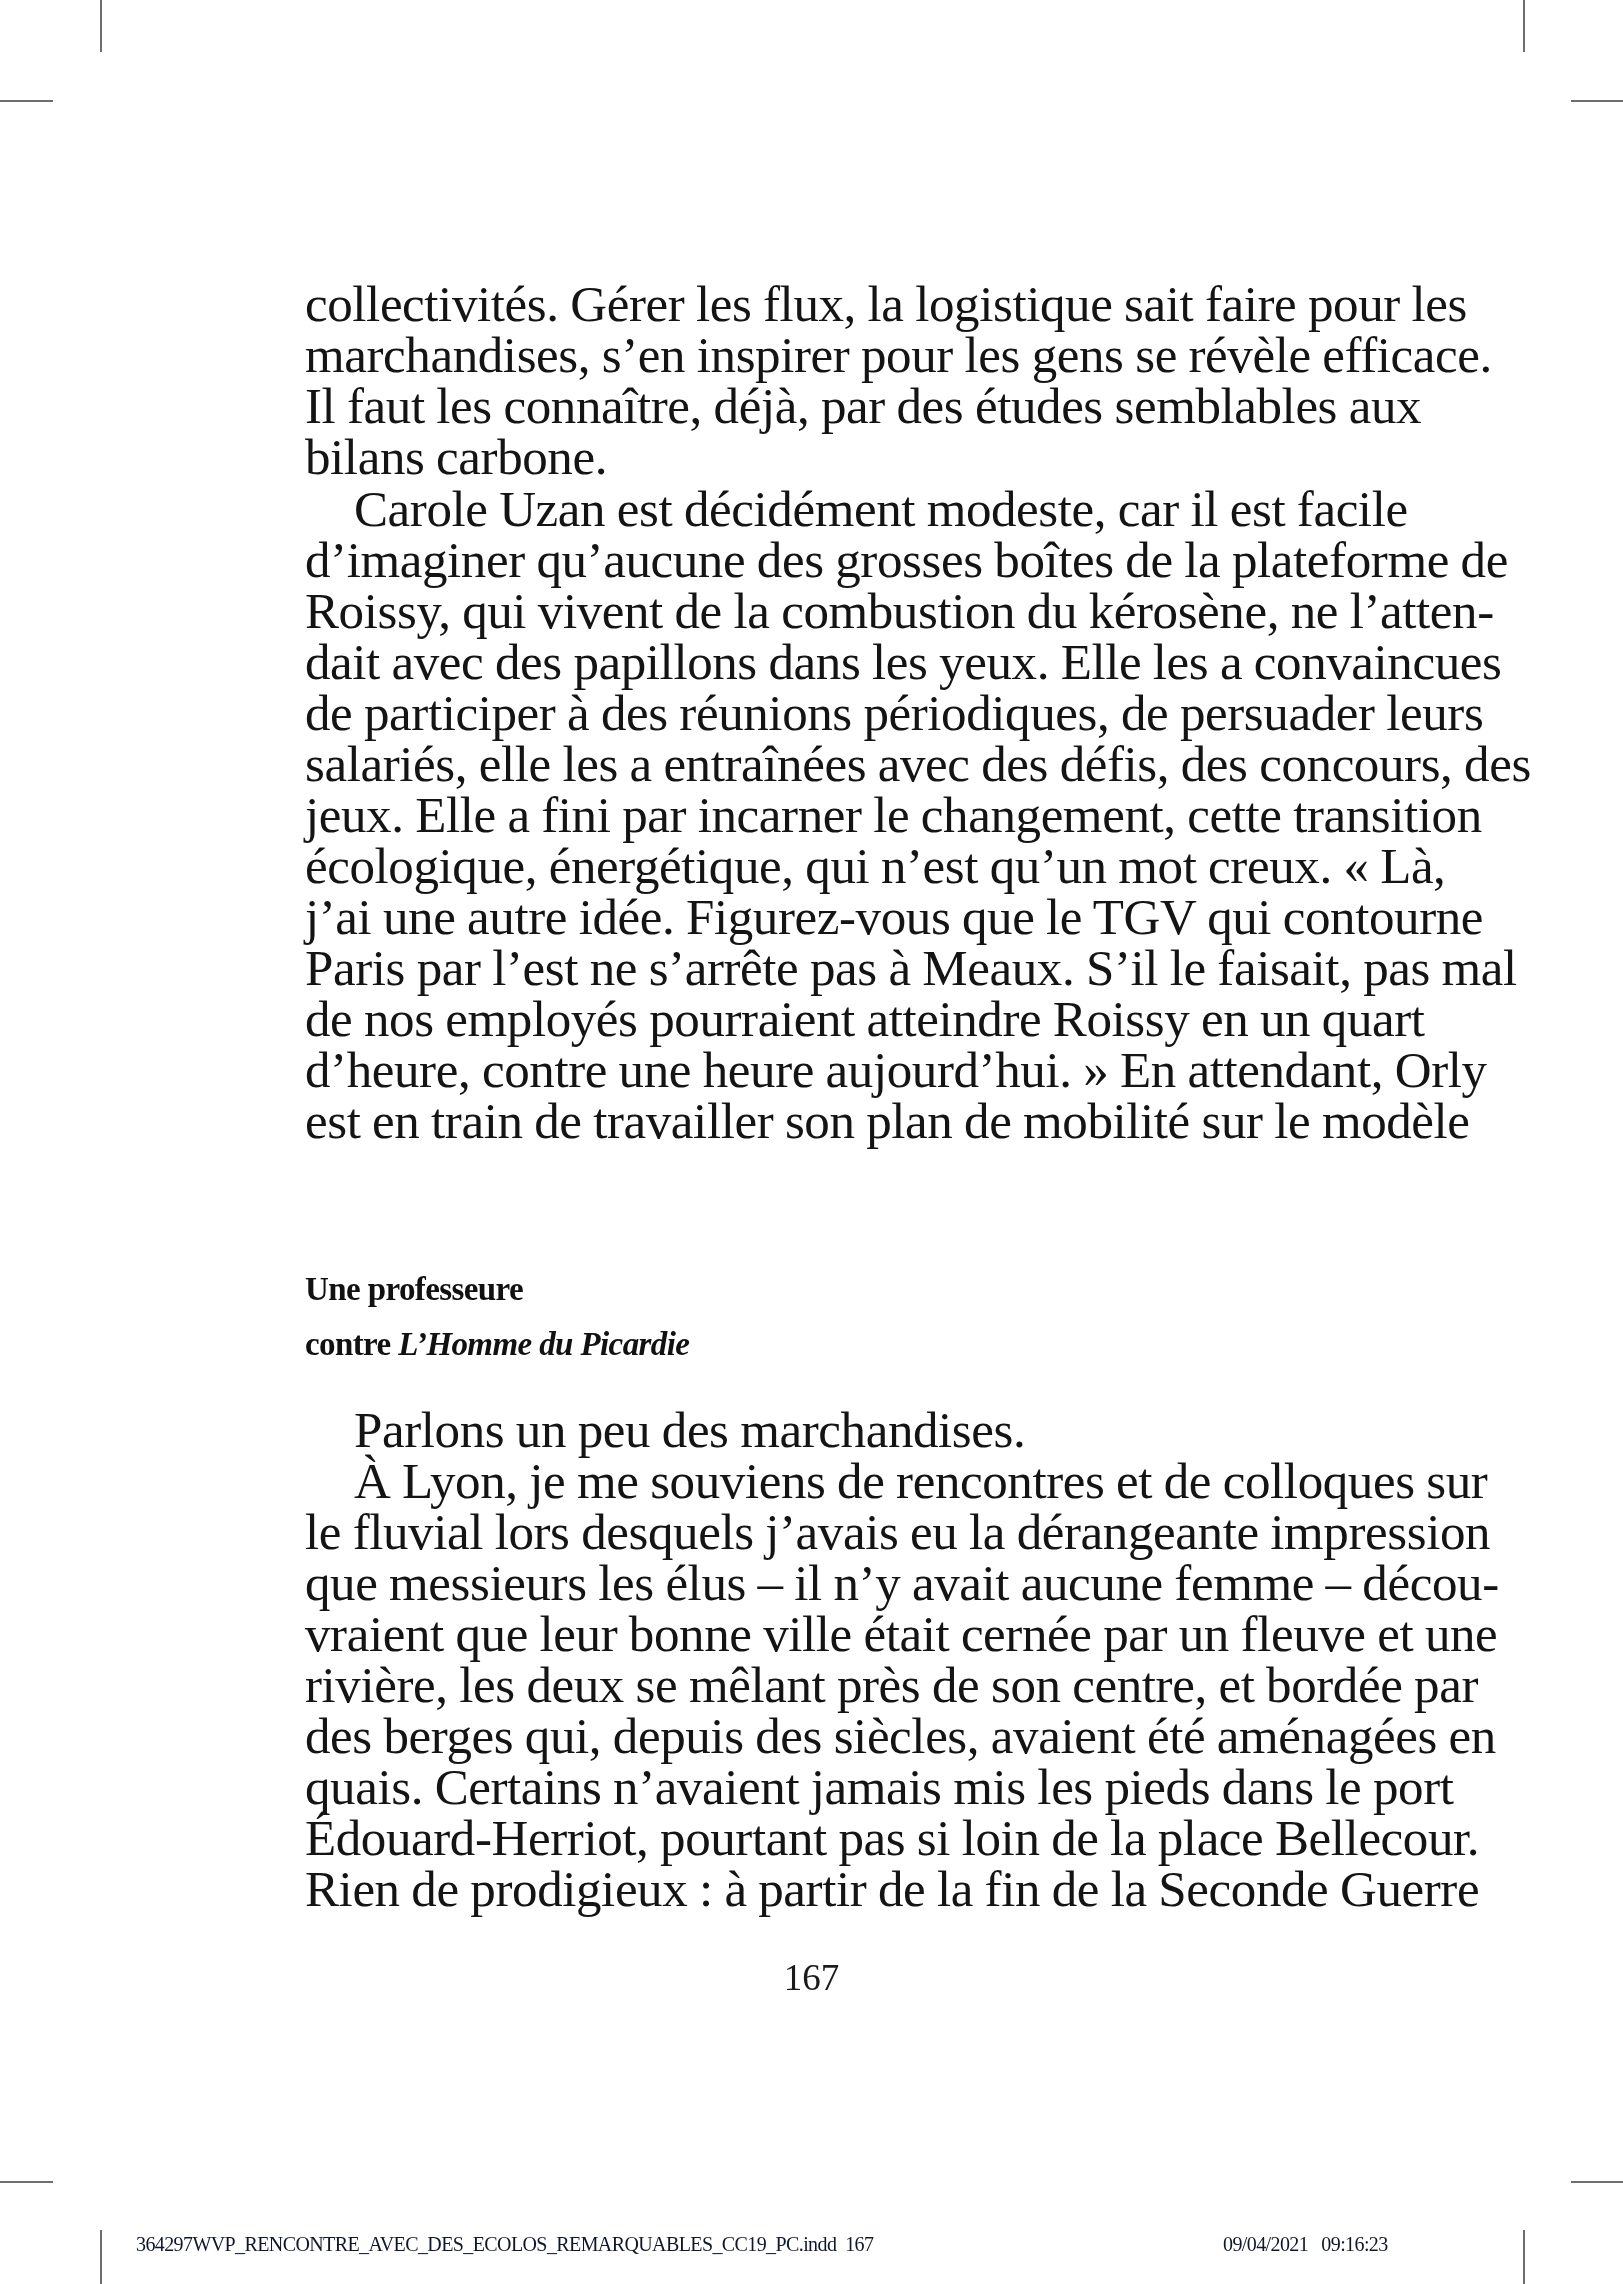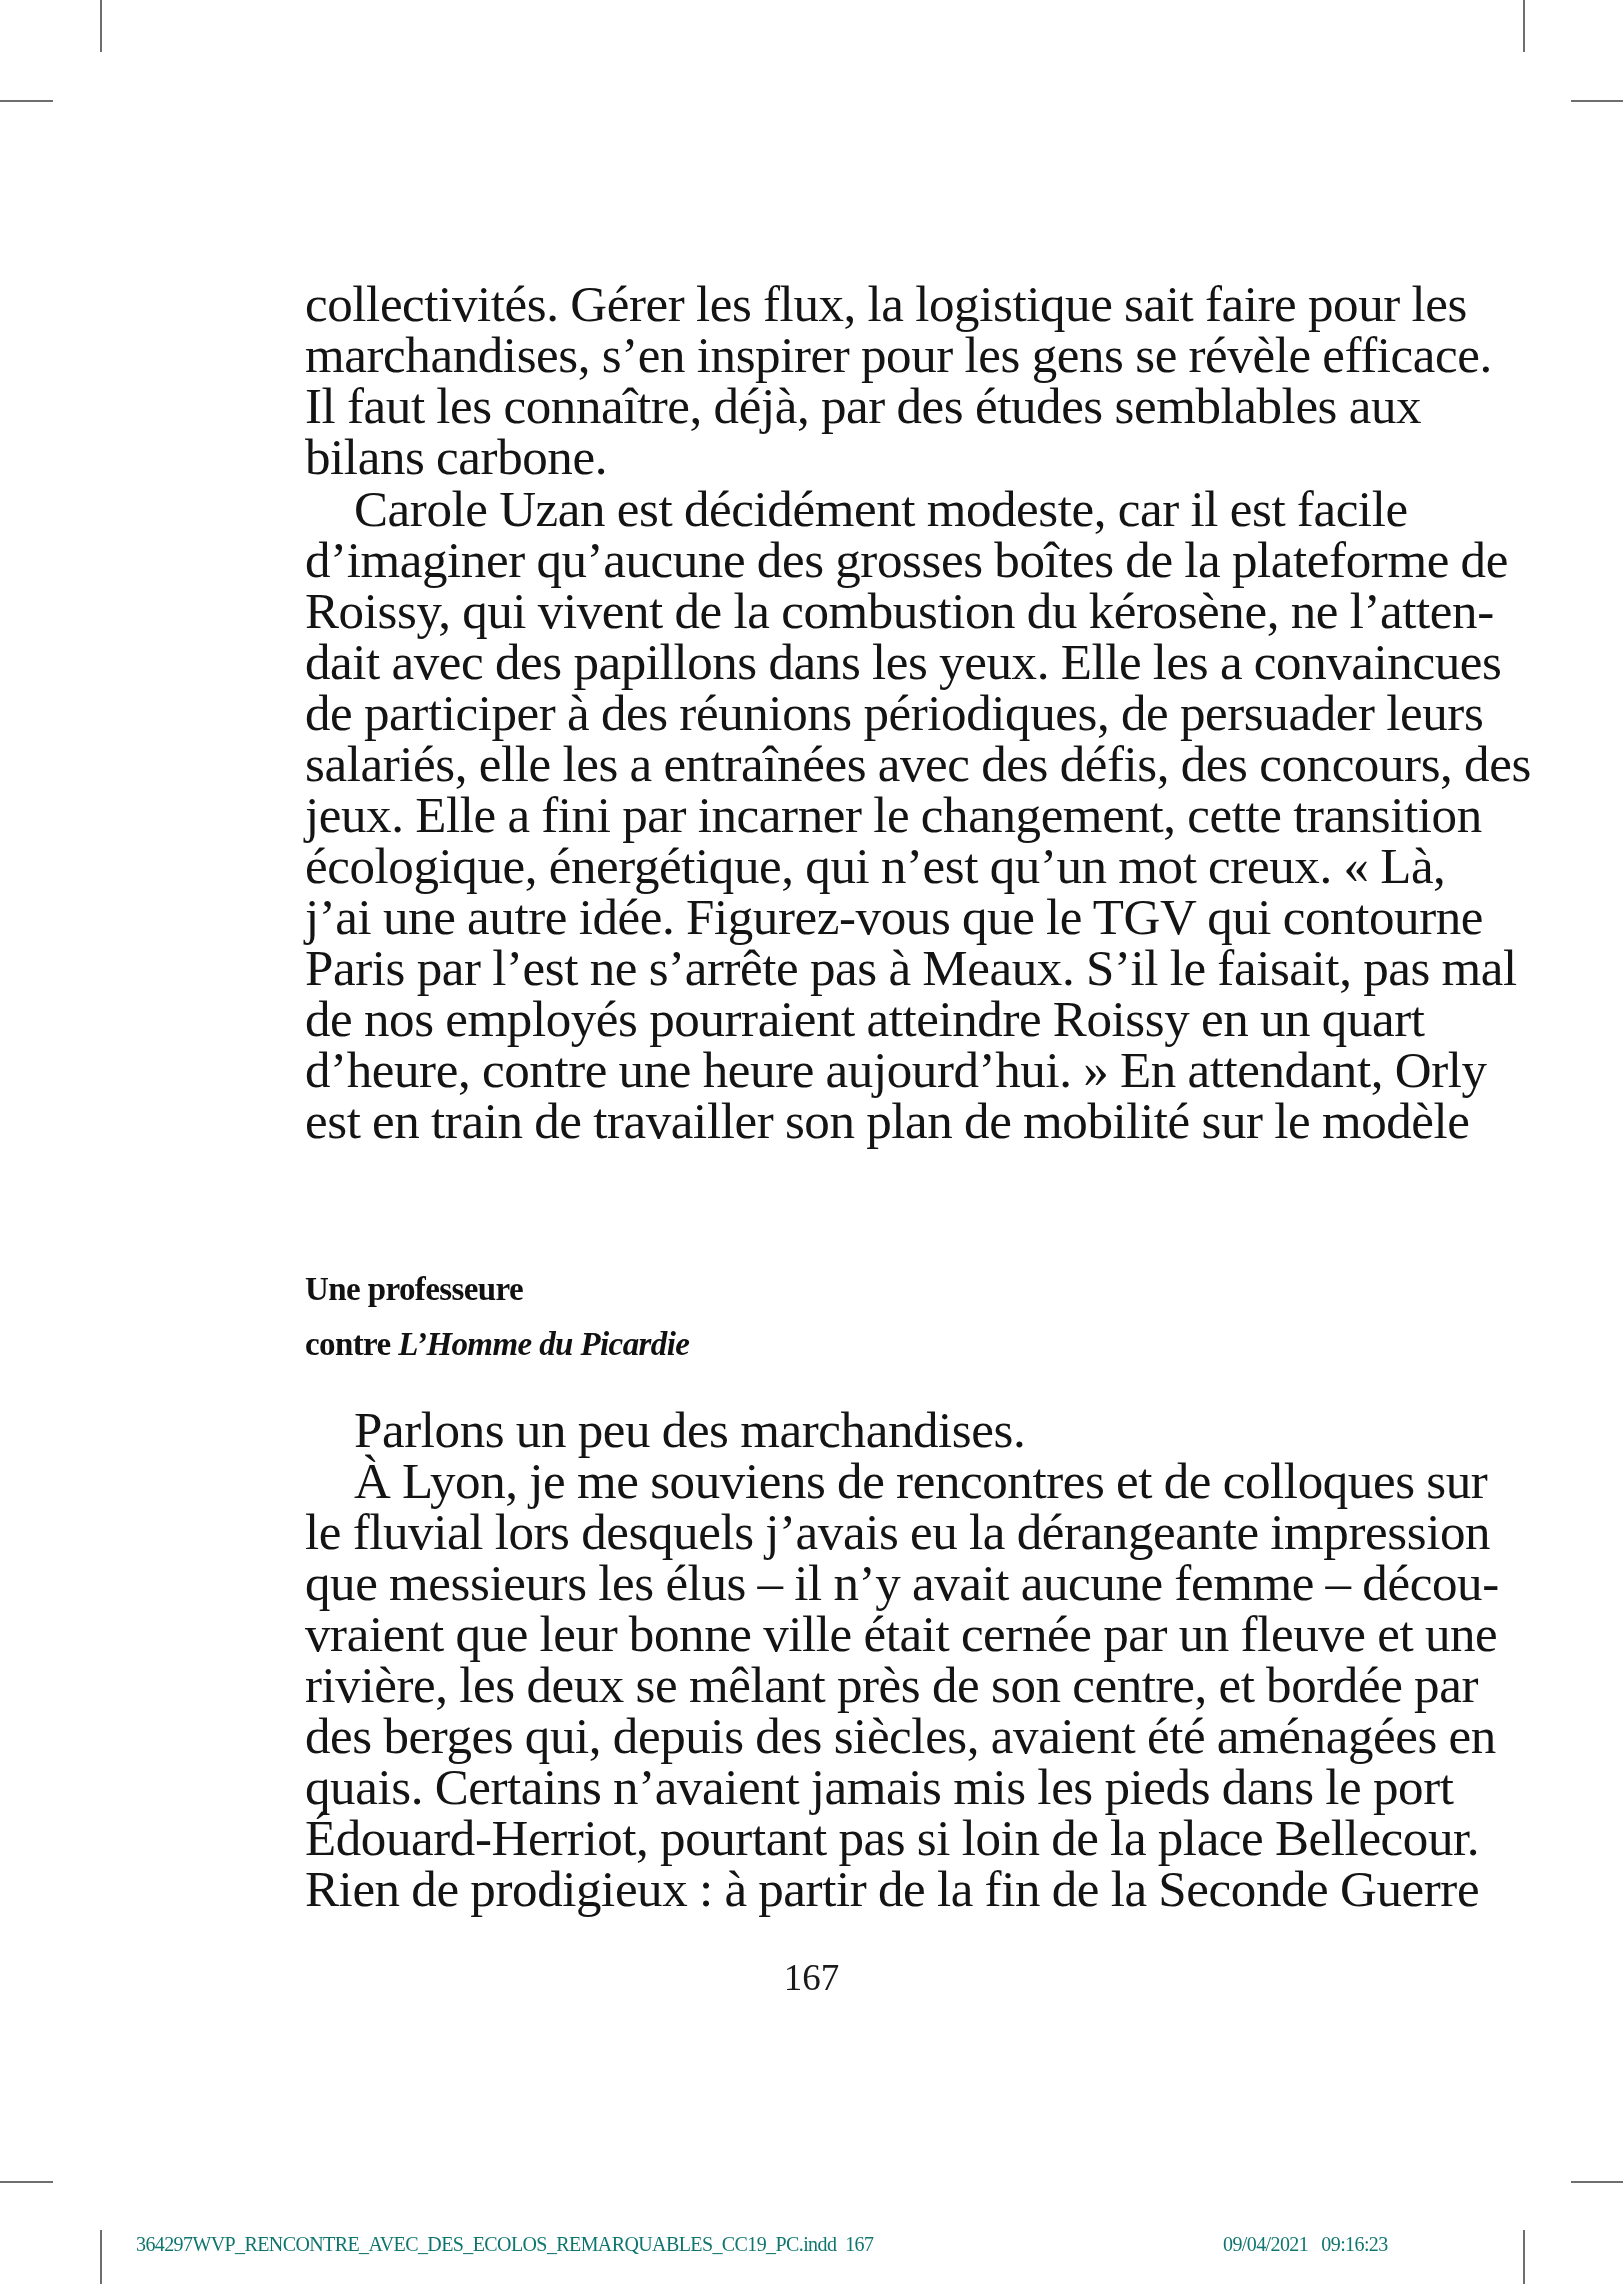--- a/index.html
+++ b/index.html
@@ -27,21 +27,21 @@
       font-size: 33px; line-height: 55px; letter-spacing: -0.6px;
     }
     .heading .it { font-style: italic; }
     .pagenum {
       position: absolute; left: 0; width: 1623px; top: 1956px;
       text-align: center; font-family: "Liberation Serif", serif;
       font-size: 37px; color: #1a1a1a;
     }
     .slug {
       position: absolute; top: 2233px;
-      font-family: "Liberation Serif", serif; font-size: 20px; color: #0f766e;
+      font-family: "Liberation Serif", serif; font-size: 20px; color: #0f172a;
       letter-spacing: -0.6px; white-space: nowrap;
     }
   </style>
 </head>
 <body>
 
 <div class="crop v" style="left:100px; top:0; height:52px;"></div>
 <div class="crop h" style="left:0; top:100px; width:53px;"></div>
 <div class="crop v" style="left:1523px; top:0; height:52px;"></div>
 <div class="crop h" style="left:1571px; top:100px; width:52px;"></div>

